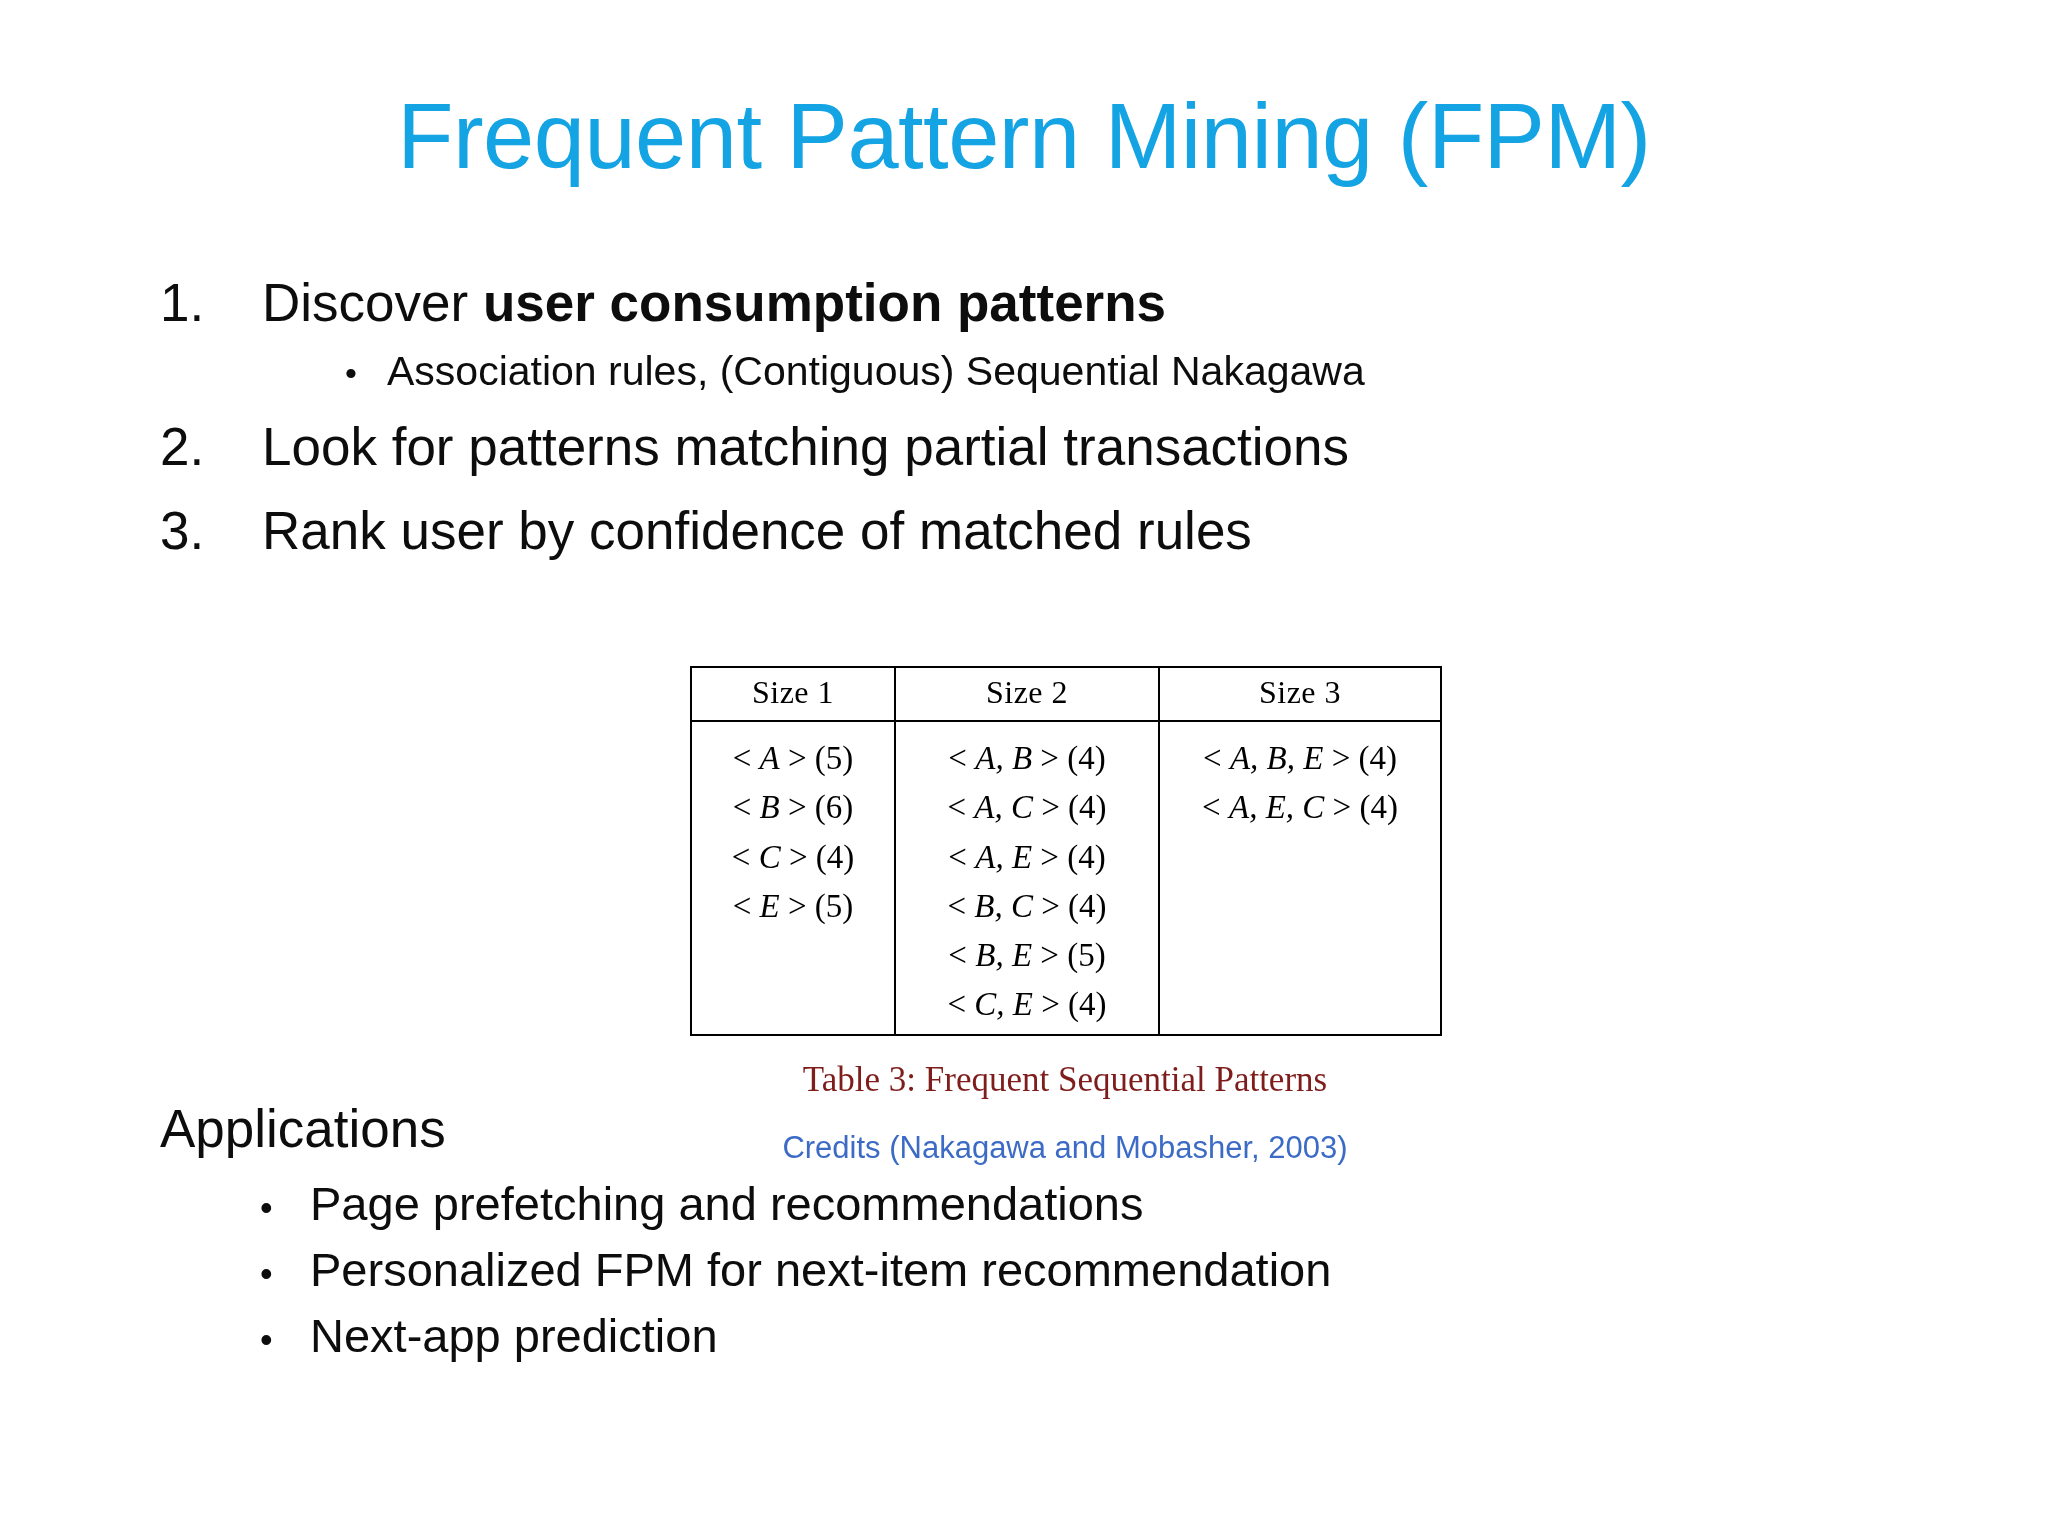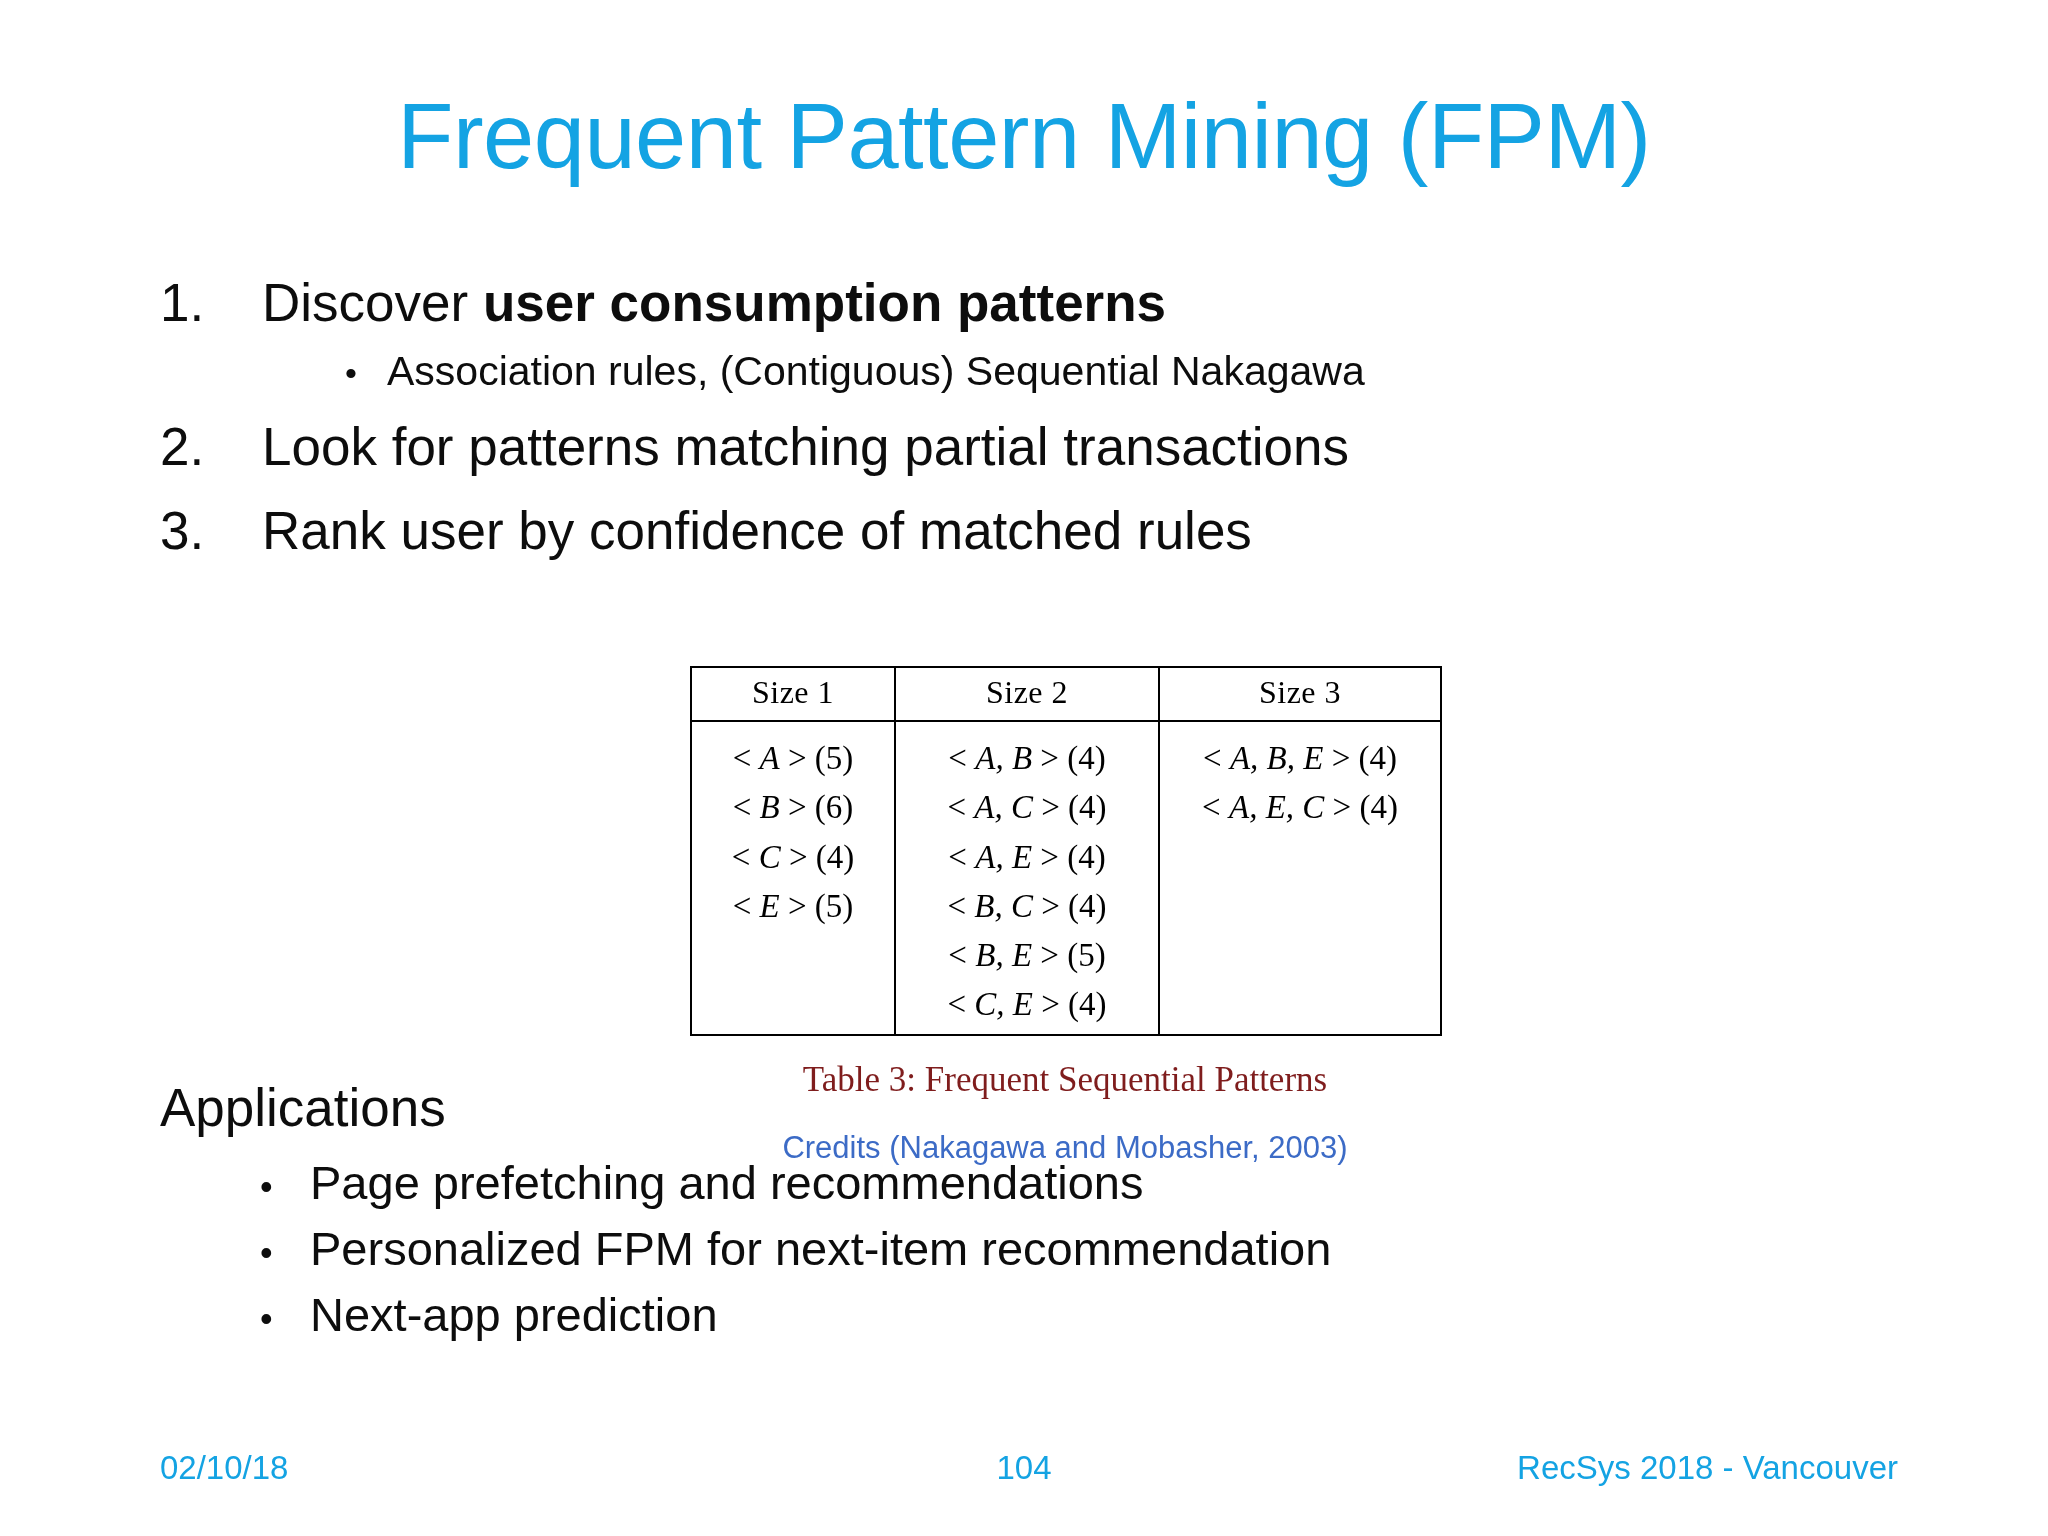--- a/index.html
+++ b/index.html
@@ -165,20 +165,21 @@
     top: 1078px;
     width: 1700px;
   }
   .apps-heading {
     font-size: 53px;
     color: #0d0d0d;
     font-weight: 400;
     line-height: 1.15;
     margin-bottom: 14px;
     white-space: nowrap;
+    margin-top: 21px;
   }
   .apps-list {
     padding-left: 100px;
   }
   .app-item {
     display: flex;
     align-items: baseline;
     font-size: 47px;
     color: #0d0d0d;
     line-height: 1.28;
@@ -316,19 +317,14 @@
         <span class="app-bullet">•</span>
         <span>Personalized FPM for next-item recommendation</span>
       </div>
       <div class="app-item">
         <span class="app-bullet">•</span>
         <span>Next-app prediction</span>
       </div>
     </div>
   </div>
 
-  <div class="footer">
-    <span class="footer-left">02/10/18</span>
-    <span class="footer-center">104</span>
-    <span class="footer-right">RecSys 2018 - Vancouver</span>
-  </div>
 
 </div>
 
 </body></html>

